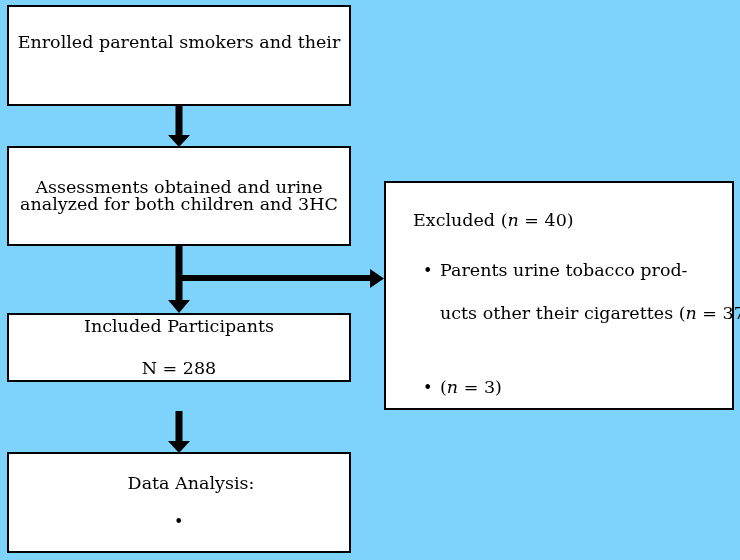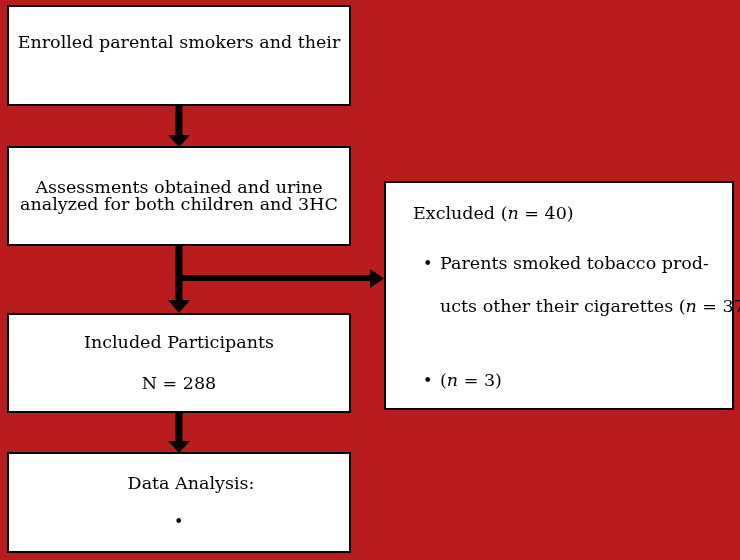--- a/index.html
+++ b/index.html
@@ -4,21 +4,21 @@
 <style>
   html, body {
     margin: 0;
     padding: 0;
     background: #ffffff;
   }
   #canvas {
     position: relative;
     width: 740px;
     height: 560px;
-    background: #b91c1c;
+    background: #7dd3fc;
     font-family: "DejaVu Serif", "Liberation Serif", serif;
     color: #000000;
     overflow: hidden;
   }
 
   .box {
     position: absolute;
     box-sizing: border-box;
     border: 2.5px solid #000000;
     background: #ffffff;
@@ -50,21 +50,21 @@
     width: 344px;
     height: 100px;
   }
   #box-assessments .box-line:first-child { }
 
   
   #box-included {
     left: 7px;
     top: 313px;
     width: 344px;
-    height: 100px;
+    height: 69px;
   }
   #box-included .box-line:first-child { margin-bottom: 24px; }
 
   
   #box-analysis {
     left: 7px;
     top: 452px;
     width: 344px;
     height: 101px;
   }
@@ -89,21 +89,21 @@
     justify-content: center;
     padding-left: 6px;
   }
 
   
   #box-excluded {
     left: 384px;
     top: 181px;
     width: 350px;
     height: 229px;
-    justify-content: flex-start;
+    justify-content: center;
     padding: 22px 10px 0 27px;
   }
   #box-excluded .excluded-head {
     font-size: 17.5px;
     line-height: 1.0;
     text-align: left;
     margin-bottom: 31px;
     white-space: nowrap;
   }
   #box-excluded .ex-bullet {
@@ -164,21 +164,21 @@
       <span class="bullet-dot">•</span>
     </div>
   </div>
 
   <div class="box" id="box-excluded">
 
     <div class="excluded-head"><span>Excluded (</span><span class="it">n</span><span> = 40)</span></div>
 
     <div class="ex-bullet ex-bullet-1">
       <span class="bullet-dot">•</span>
-      <span class="ex-text"><span>Parents smoked tobacco prod-</span><span class="ex-sub"><span>ucts other their cigarettes (</span><span class="it">n</span><span> = 37)</span></span></span>
+      <span class="ex-text"><span>Parents urine tobacco prod-</span><span class="ex-sub"><span>ucts other their cigarettes (</span><span class="it">n</span><span> = 37)</span></span></span>
     </div>
 
     <div class="ex-bullet ex-bullet-2">
       <span class="bullet-dot">•</span>
       <span class="ex-text"><span class="ex-sub"><span>(</span><span class="it">n</span><span> = 3)</span></span></span>
     </div>
 
   </div>
 
   <svg id="connectors" viewBox="0 0 740 560">

